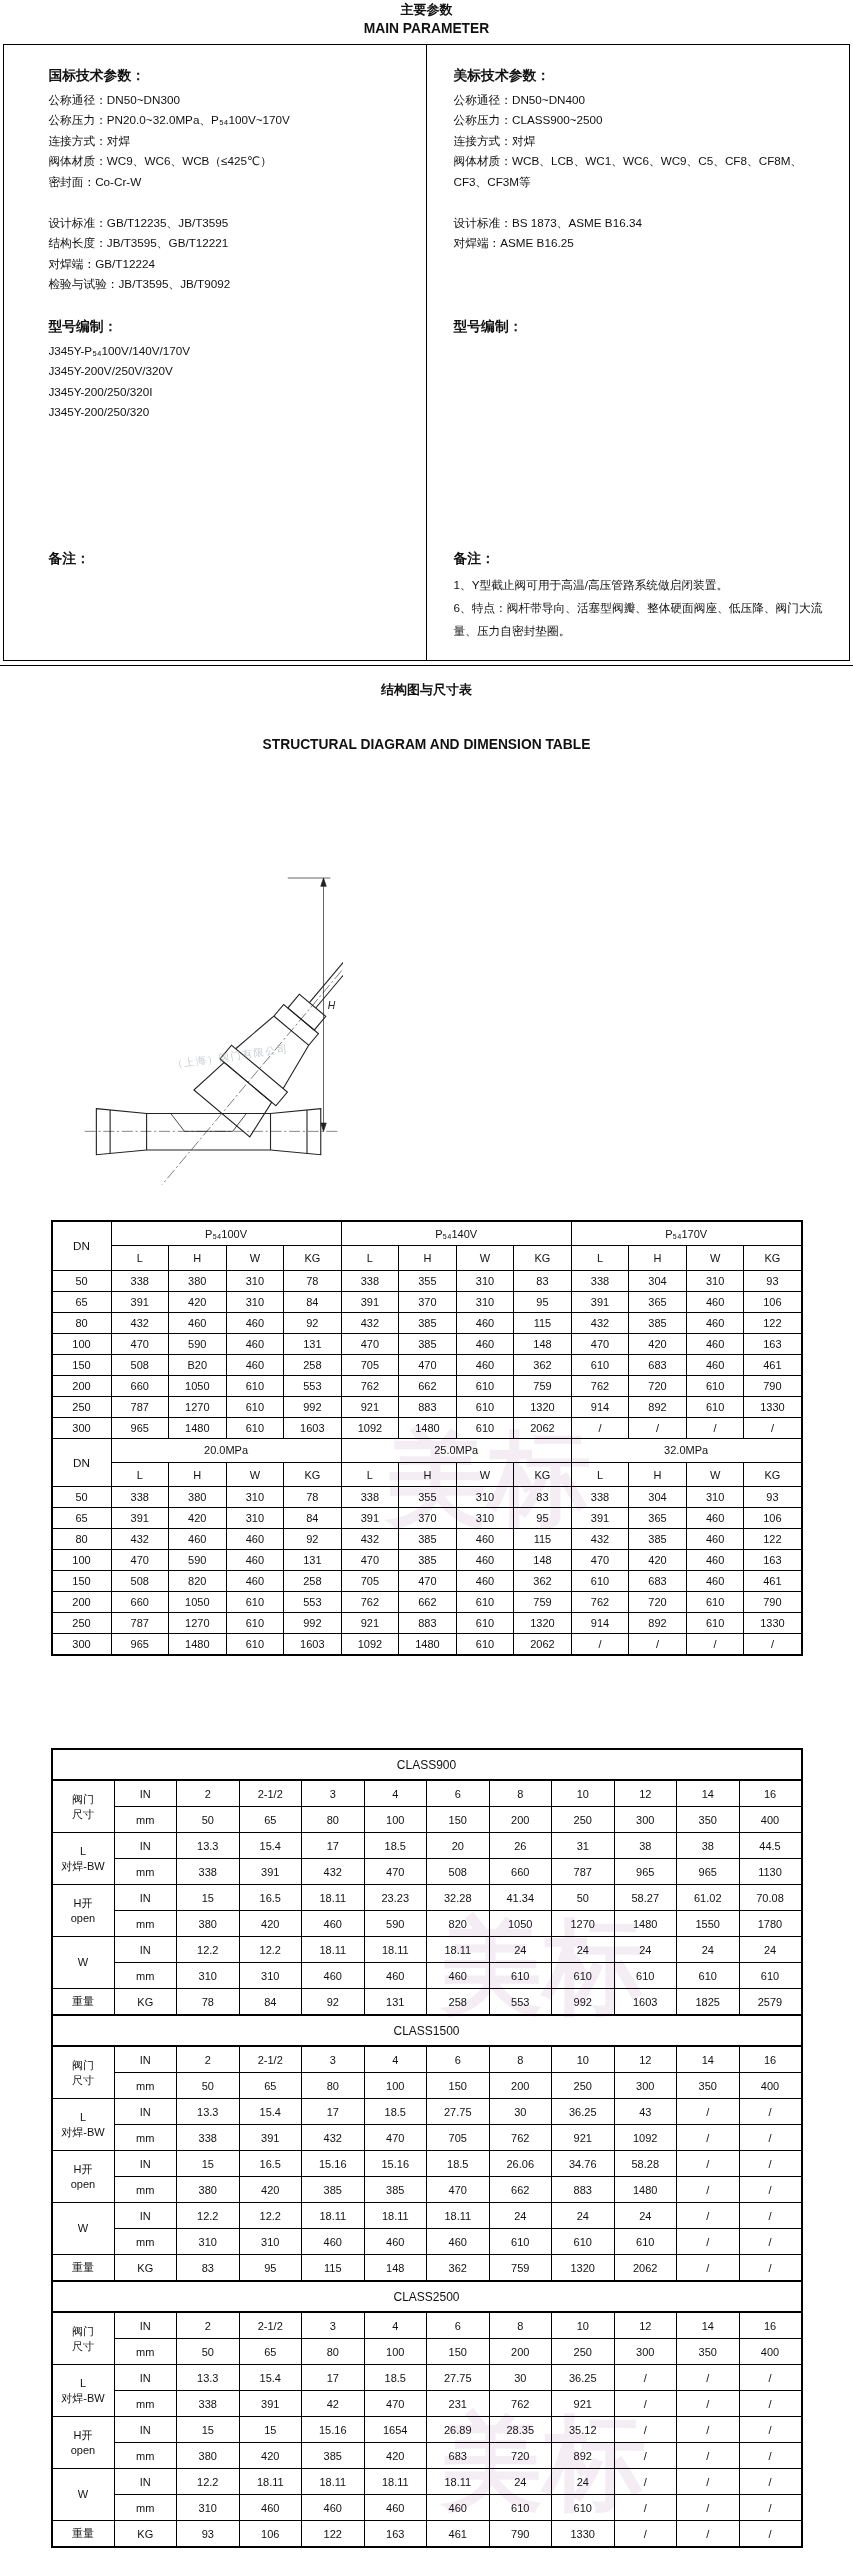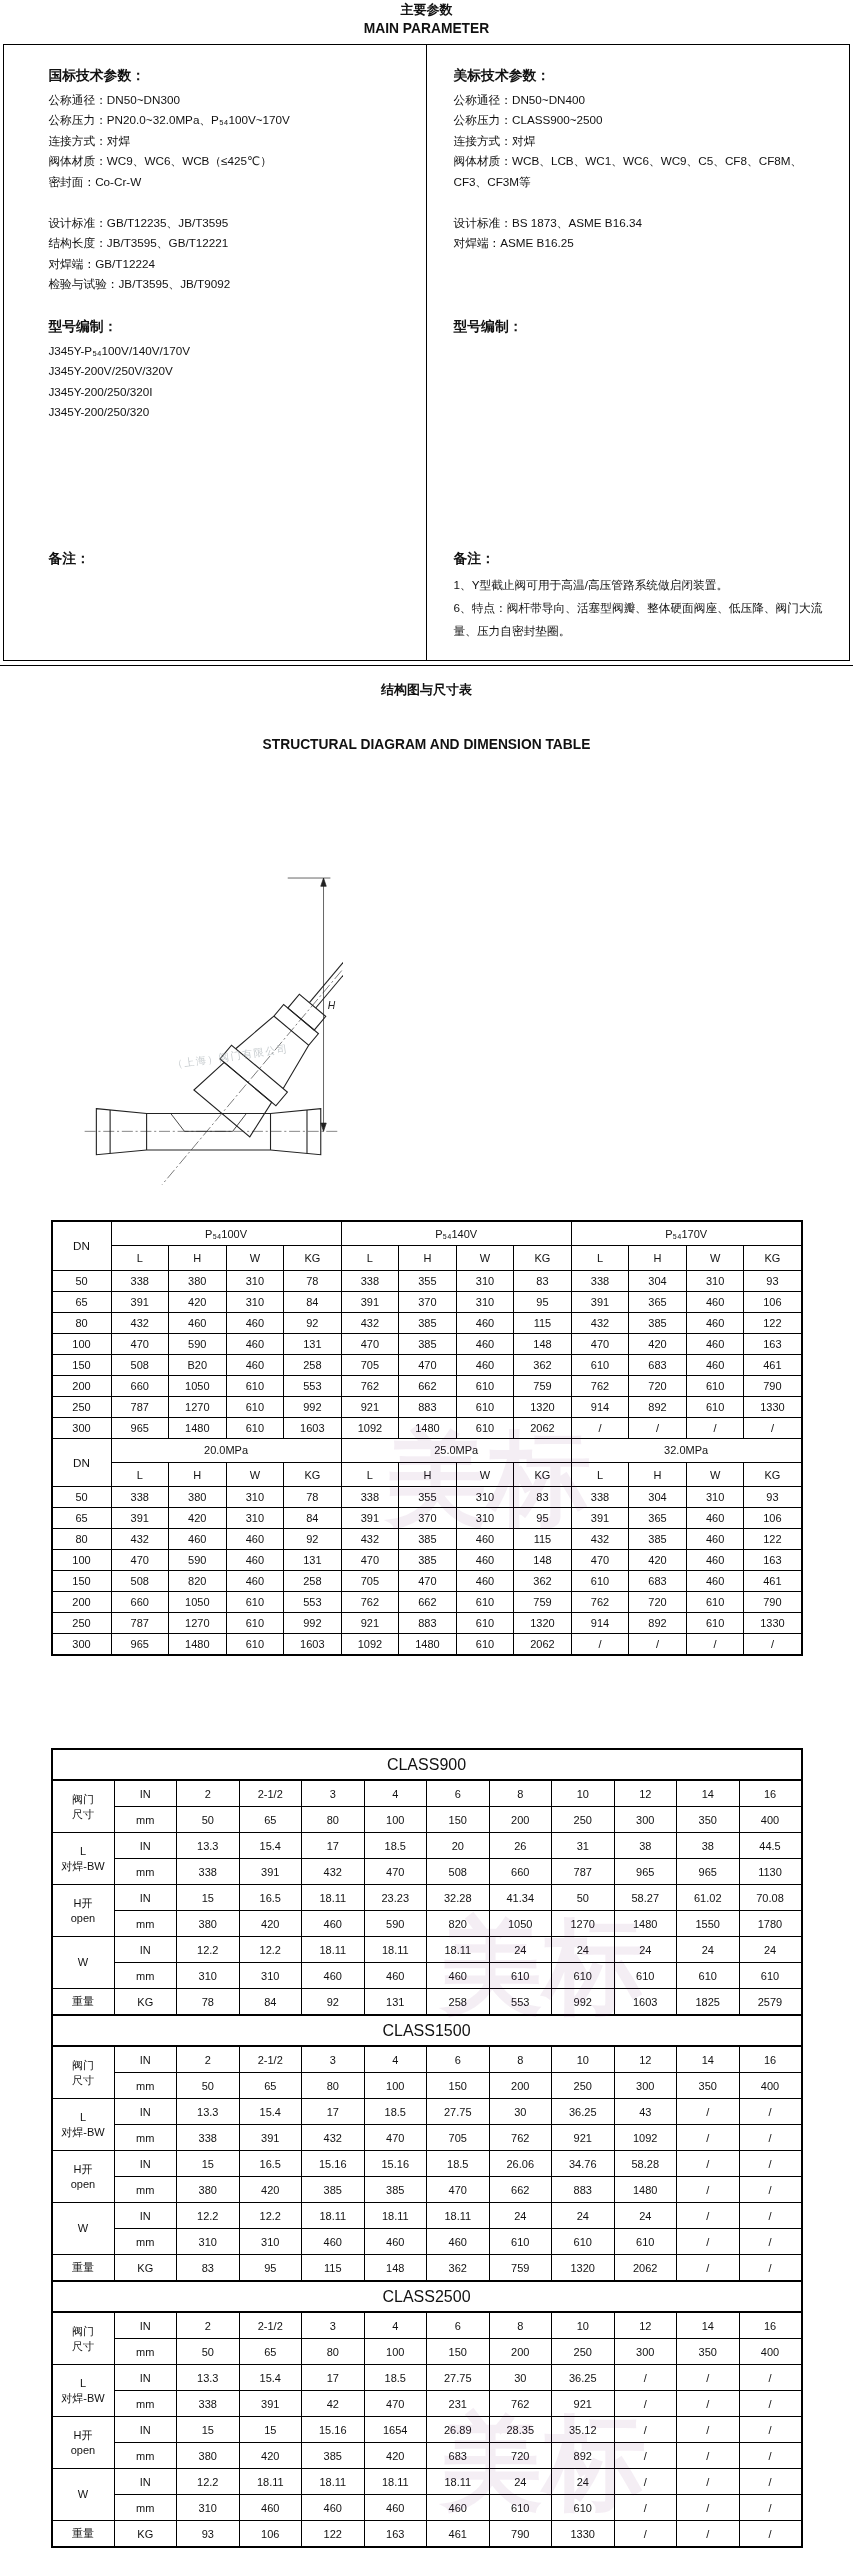--- a/index.html
+++ b/index.html
@@ -40,21 +40,21 @@
   .t1 th,.t1 td{border:0.7px solid #000;border-top-width:1.4px;border-bottom-width:1.4px;
     text-align:center;font-weight:400;font-size:11px;padding:0;}
   .t1 th{height:23.4px;} .t1 td{height:20px;}
   .t1 .corner{width:58px;font-size:11.7px;}
   .t1 .grp{font-size:11px;}
   .t2{width:752px;margin-top:92px;border:2.1px solid #000;}
   .t2 td{border:0.7px solid #000;text-align:center;font-size:11px;height:25px;padding:0;}
   .t2 td.lbl{width:81px;font-size:11px;line-height:15px;}
   .t2 td.unit{width:61px;}
   .t2 tr.gs td{border-top:1.7px solid #000;}
-  .t2 td.cls-title{border-top:2.1px solid #000;border-bottom:2.1px solid #000;height:29px;font-size:16px;}
+  .t2 td.cls-title{border-top:2.1px solid #000;border-bottom:2.1px solid #000;height:29px;font-size:12px;}
 </style>
 </head>
 <body>
 
 <div class="page">
 
   <div class="page-title">主要参数</div>
   <div class="page-title-en">MAIN PARAMETER</div>
 
   <div class="param-box">

